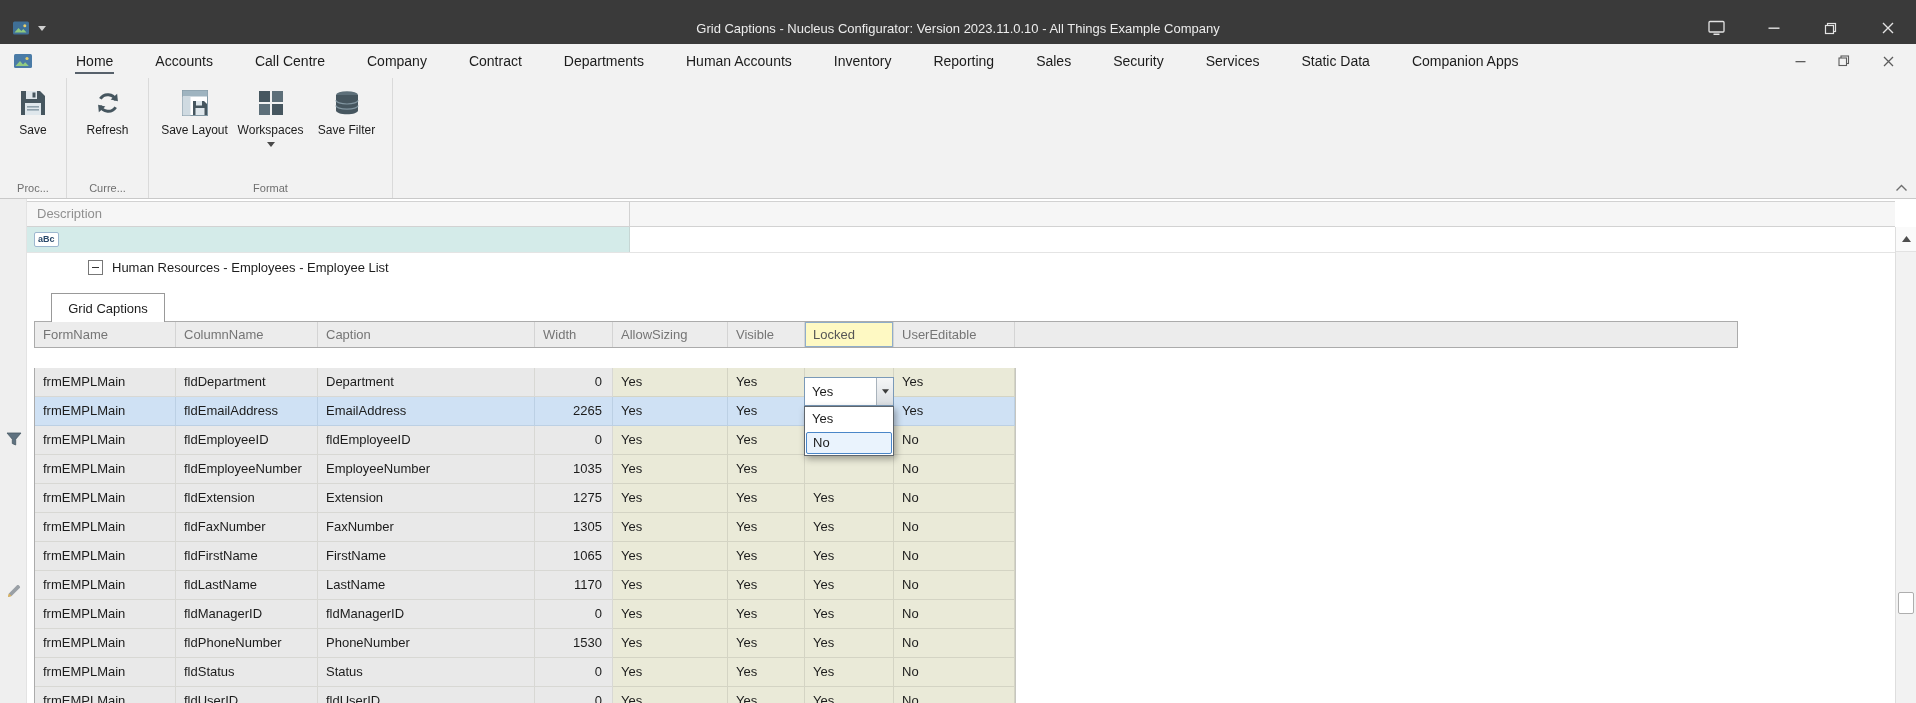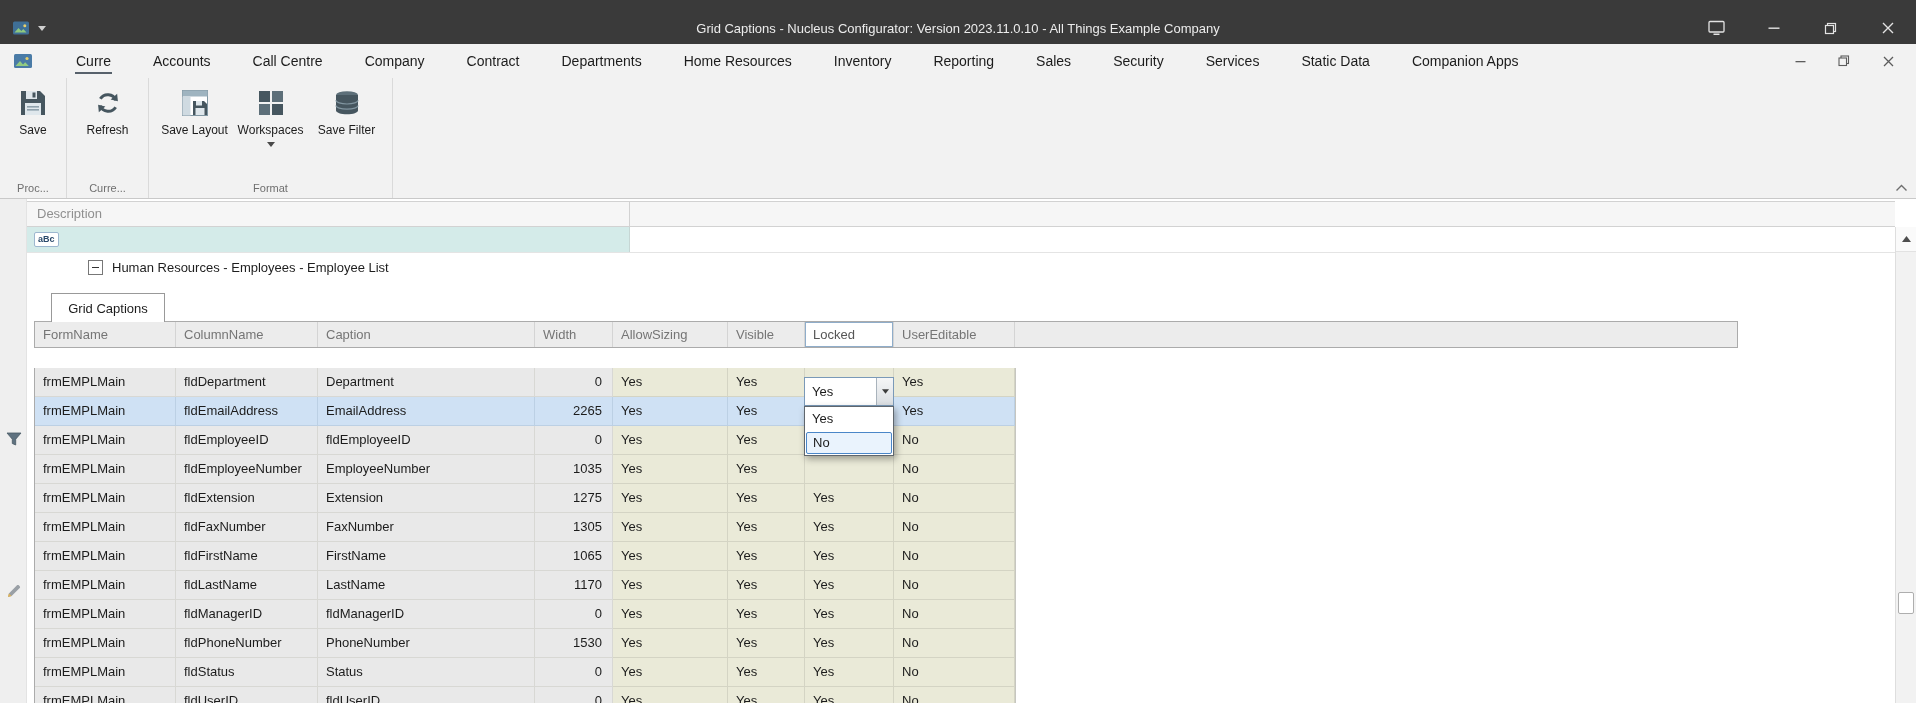--- a/index.html
+++ b/index.html
@@ -53,21 +53,21 @@
   .abc{display:inline-flex;align-items:center;height:15px;padding:0 3px;background:#fff;border:1px solid #9db7cf;border-radius:2px;font-size:9px;font-weight:bold;color:#2b4a6b;line-height:13px}
   .grouprow{position:absolute;left:27px;top:253px;width:1868px;height:28px;background:#fff;display:flex;align-items:center}
   .expander{width:15px;height:15px;border:1px solid #777;background:#fff;margin-left:61px;position:relative}
   .expander::after{content:"";position:absolute;left:3px;right:3px;top:6px;height:1px;background:#333}
   .groupcap{margin-left:9px;color:#1e1e1e}
 
   
   .dtab{position:absolute;left:51px;top:293px;width:114px;height:29px;background:#fff;border:1px solid #999;border-bottom:none;z-index:3;display:flex;align-items:center;justify-content:center;color:#1c1c1c}
   .thead{position:absolute;left:34px;top:321px;width:1704px;height:27px;background:#ececec;border:1px solid #ababab;display:flex;z-index:1}
   .hc{border-right:1px solid #d4d4d4;line-height:25px;padding-left:8px;color:#757575;overflow:hidden;white-space:nowrap}
-  .hc.active{background:#ffffff;box-shadow:inset 0 0 0 1px #8fadca;color:#565656}
+  .hc.active{background:#fef9c3;box-shadow:inset 0 0 0 1px #8fadca;color:#565656}
   .hc.filler{flex:1;border-right:none}
   .c0{width:141px}.c1{width:142px}.c2{width:217px}.c3{width:78px}.c4{width:115px}.c5{width:77px}.c6{width:89px}.c7{width:121px}
   .tbody{position:absolute;left:34px;top:368px;width:982px;border-left:1px solid #ababab;border-right:1px solid #c6c6c0;background:#fff;z-index:1}
   .trow{display:flex;height:29px}
   .tc{border-right:1px solid #d4d4ca;border-bottom:1px solid #d4d4ca;line-height:28px;padding-left:8px;overflow:hidden;white-space:nowrap}
   .tc.c0,.tc.c1,.tc.c2,.tc.c3{background:#e9e9e9;border-color:#d8d8d4}
   .tc.c4,.tc.c5,.tc.c6,.tc.c7{background:#eaead8;border-color:#d4d4c4}
   .tc.c3{text-align:right;padding-right:10px;padding-left:0}
   .tbody div.trow:nth-of-type(2) .tc{background:#cfe1f4;border-color:#bcd0e4}
 
@@ -128,39 +128,39 @@
 
   <nav class="rtabs">
     <span class="appicon">
       <svg width="20" height="20" viewBox="0 0 20 20">
           <rect x="1" y="3" width="18" height="14" rx="1.5" fill="#4a7ba6"></rect>
           <path d="M2.5 15l4.5-5 3 3.4 2.2-2.2 3.6 3.8z" fill="#93cc81"></path>
           <circle cx="14" cy="7.5" r="1.6" fill="#e8d06a"></circle>
         </svg>
     </span>
     <div class="rtab sel">
-        <span>Curre</span>
+        <span>Home</span>
       </div>
     <div class="rtab">
         <span>Accounts</span>
       </div>
     <div class="rtab">
         <span>Call Centre</span>
       </div>
     <div class="rtab">
         <span>Company</span>
       </div>
     <div class="rtab">
         <span>Contract</span>
       </div>
     <div class="rtab">
         <span>Departments</span>
       </div>
     <div class="rtab">
-        <span>Home Resources</span>
+        <span>Human Accounts</span>
       </div>
     <div class="rtab">
         <span>Inventory</span>
       </div>
     <div class="rtab">
         <span>Reporting</span>
       </div>
     <div class="rtab">
         <span>Sales</span>
       </div>

